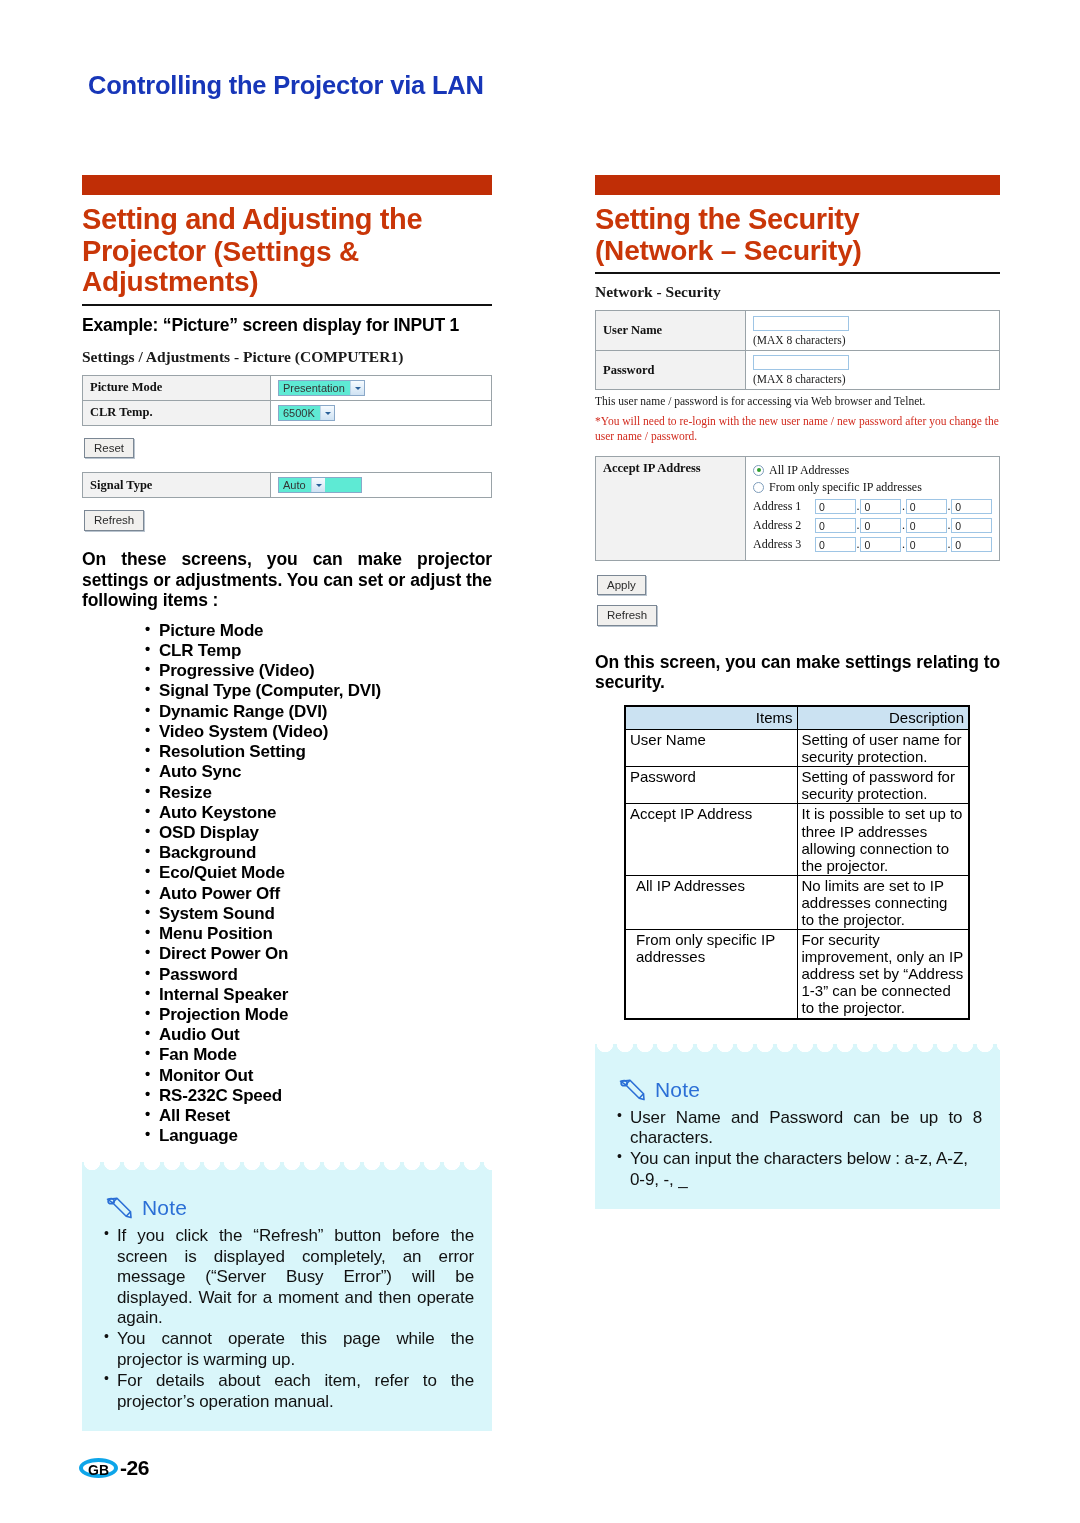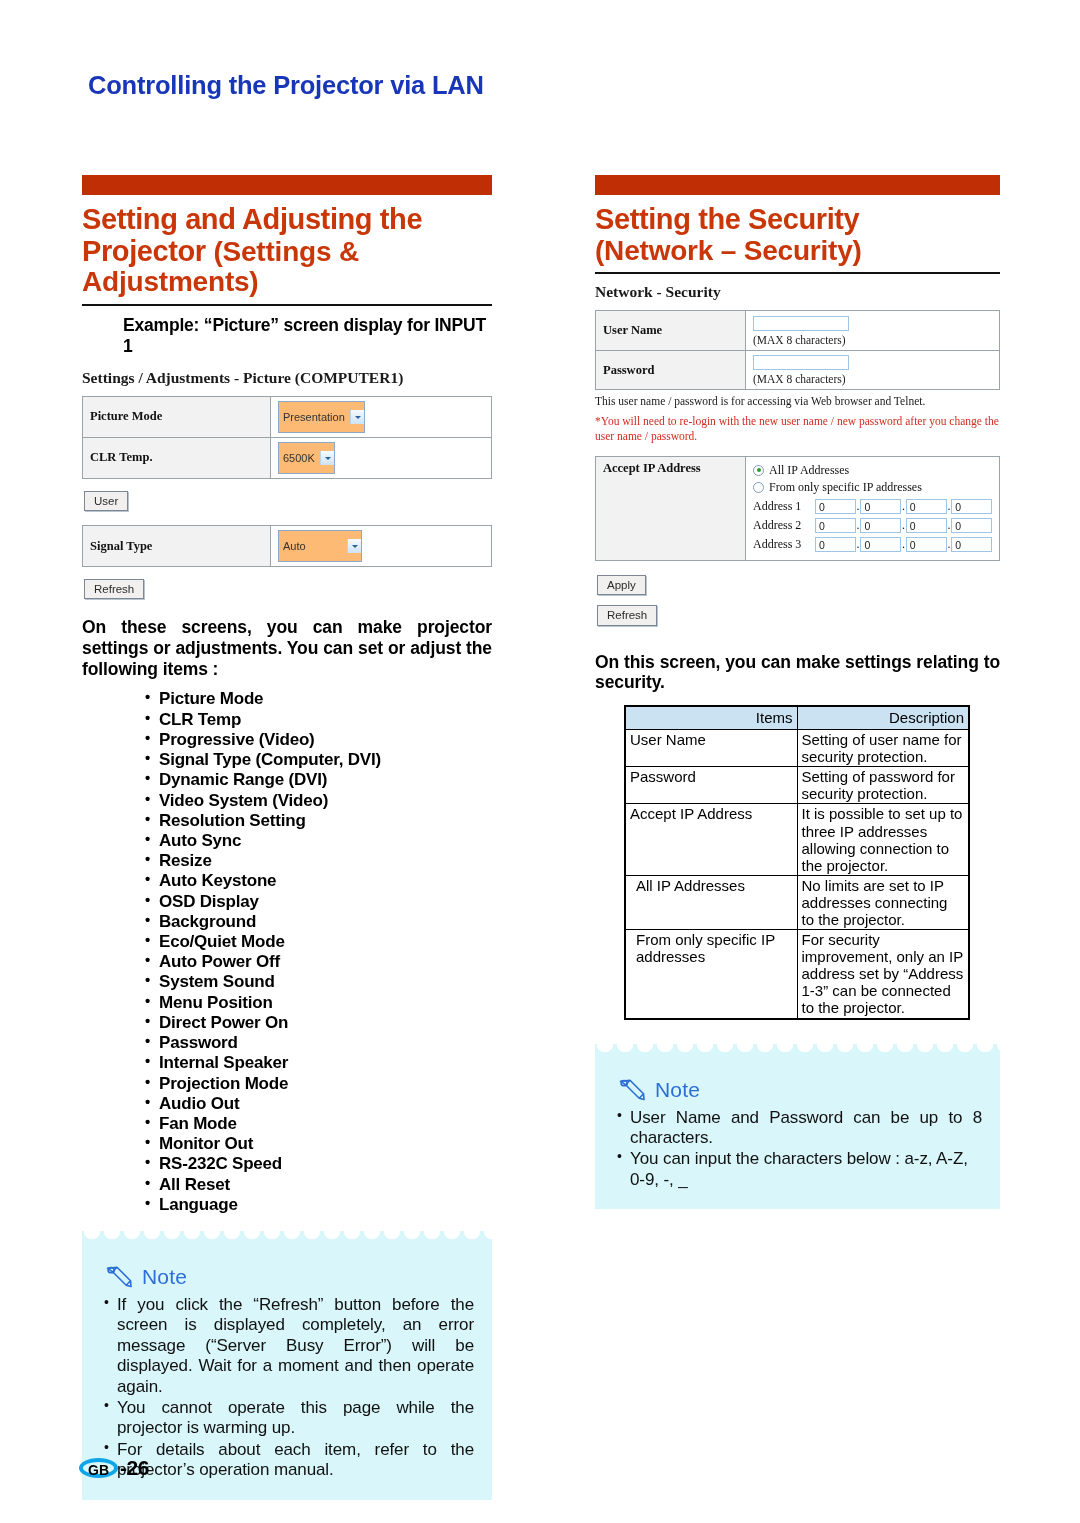--- a/index.html
+++ b/index.html
@@ -70,21 +70,20 @@
     margin-top: 6px;
     margin-bottom: 9px;
   }
 
   .subhead {
     font-size: 17.5px;
     font-weight: bold;
     color: #000;
     letter-spacing: -0.2px;
     margin-bottom: 12px;
-    margin-left: 41px;
   }
 
   
   .shot-title {
     font-family: "Liberation Serif", serif;
     font-weight: bold;
     font-size: 15.5px;
     color: #1a1a1a;
     margin-bottom: 9px;
   }
@@ -108,24 +107,23 @@
     width: 188px;
   }
   .shot-table td.val {
     background: #ffffff;
   }
 
   
   .sel {
     display: inline-flex;
     align-items: center;
-    justify-content: space-between;
     border: 1px solid #8aa8c8;
-    background: #fdba74;
-    height: 32px;
+    background: #5eead4;
+    height: 16px;
     padding: 0 0 0 4px;
     font-family: "Liberation Sans", sans-serif;
     font-size: 11px;
     color: #333;
     vertical-align: middle;
   }
   .sel .arrow {
     width: 14px;
     height: 14px;
     margin-left: 5px;
@@ -400,21 +398,21 @@
             <span class="sel">
               <span>6500K</span>
               <span class="arrow"></span>
             </span>
           </td>
         </tr>
       </tbody>
         </table>
 
       <div class="btn-row">
-        <span class="btn">User</span>
+        <span class="btn">Reset</span>
       </div>
 
       <table class="shot-table">
         <tbody>
             <tr>
           <td class="lbl">Signal Type</td>
           <td class="val">
             <span class="sel" style="width:84px">
               <span>Auto</span>
               <span class="arrow"></span>

